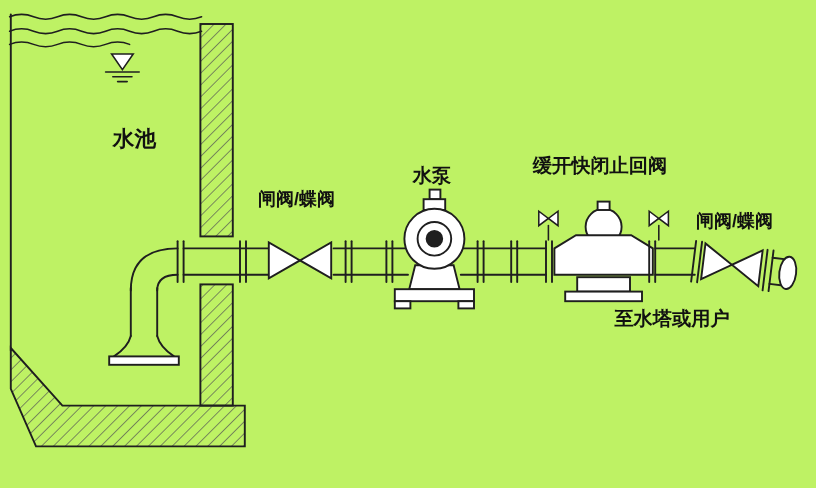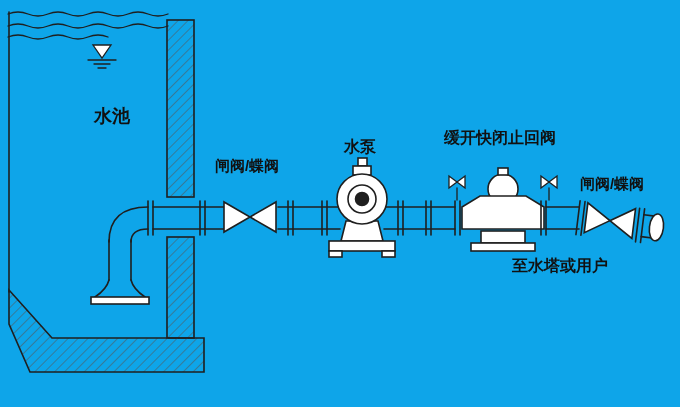--- a/index.html
+++ b/index.html
@@ -1,19 +1,19 @@
 <!DOCTYPE html>
 <html><head>
 <meta charset="utf-8">
 <style>
   html,body { margin:0; padding:0; background:#ffffff; }
   .stage {
     position:relative;
     width:680px; height:407px;
-    background:#0ea5e9;
+    background:#bef264;
     overflow:hidden;
     font-family:"Liberation Sans", sans-serif;
   }
   svg text {
     font-family:"Liberation Sans", sans-serif;
     font-weight:600;
     fill:#111111;
   }
 </style>
 </head>

